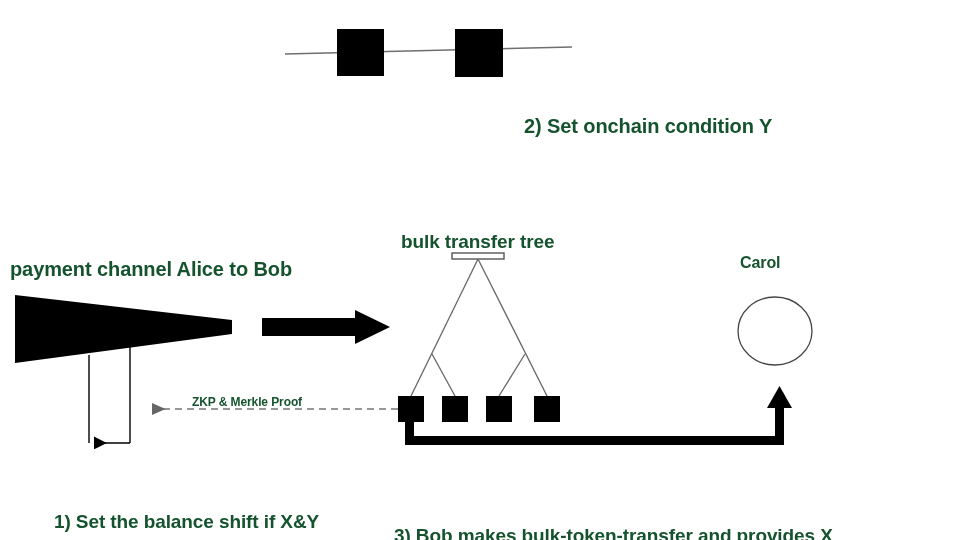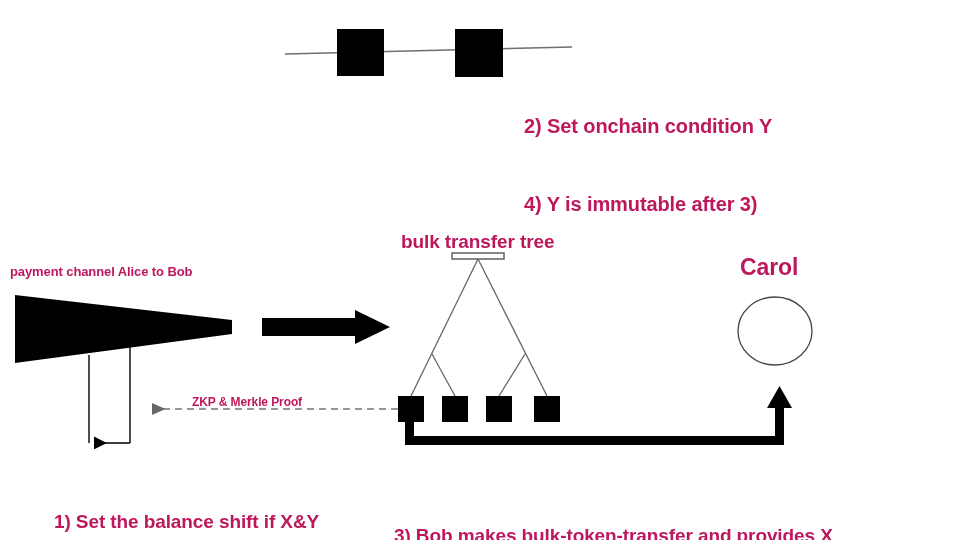--- a/index.html
+++ b/index.html
@@ -23,29 +23,29 @@
     position: absolute;
     left: 0;
     top: 0;
     width: 960px;
     height: 540px;
   }
   .txt {
     position: absolute;
     font-family: "Liberation Sans", sans-serif;
     font-weight: bold;
-    color: #be185d;
+    color: #14532d;
     white-space: pre;
     line-height: 1.30;
     letter-spacing: -0.1px;
   }
   .txt-block-onchain { left: 524px; top: 61px; font-size: 20px; }
-  .txt-payment-channel { left: 10px; top: 264px; font-size: 13px; }
+  .txt-payment-channel { left: 10px; top: 256px; font-size: 20px; }
   .txt-bulk-tree { left: 401px; top: 230px; font-size: 19px; }
-  .txt-carol { left: 740px; top: 253px; font-size: 23px; }
+  .txt-carol { left: 740px; top: 253px; font-size: 16px; }
   .txt-zkp { left: 192px; top: 364px; font-size: 12px; }
   .txt-bottom-left { left: 54px; top: 461px; font-size: 19px; }
   .txt-bottom-right { left: 394px; top: 475px; font-size: 19px; }
   .txt span { display: block; }
 </style>
 </head>
 <body>
 
 <div id="diagram-root">
 
@@ -102,21 +102,20 @@
       <polygon points="779.5,386 792,408 767,408" fill="#000000"></polygon>
     </g>
 
     <g>
       <ellipse cx="775" cy="331" rx="37" ry="34" fill="#ffffff" stroke="#444444" stroke-width="1.3"></ellipse>
     </g>
   </svg>
 
   <div class="txt txt-block-onchain">
     <span>2) Set onchain condition Y</span>
-    <span>4) Y is immutable after 3)</span>
   </div>
 
   <div class="txt txt-payment-channel">payment channel Alice to Bob</div>
 
   <div class="txt txt-bulk-tree">bulk transfer tree</div>
 
   <div class="txt txt-carol">Carol</div>
 
   <div class="txt txt-zkp">
     <span>ZKP &amp; Merkle Proof</span>

